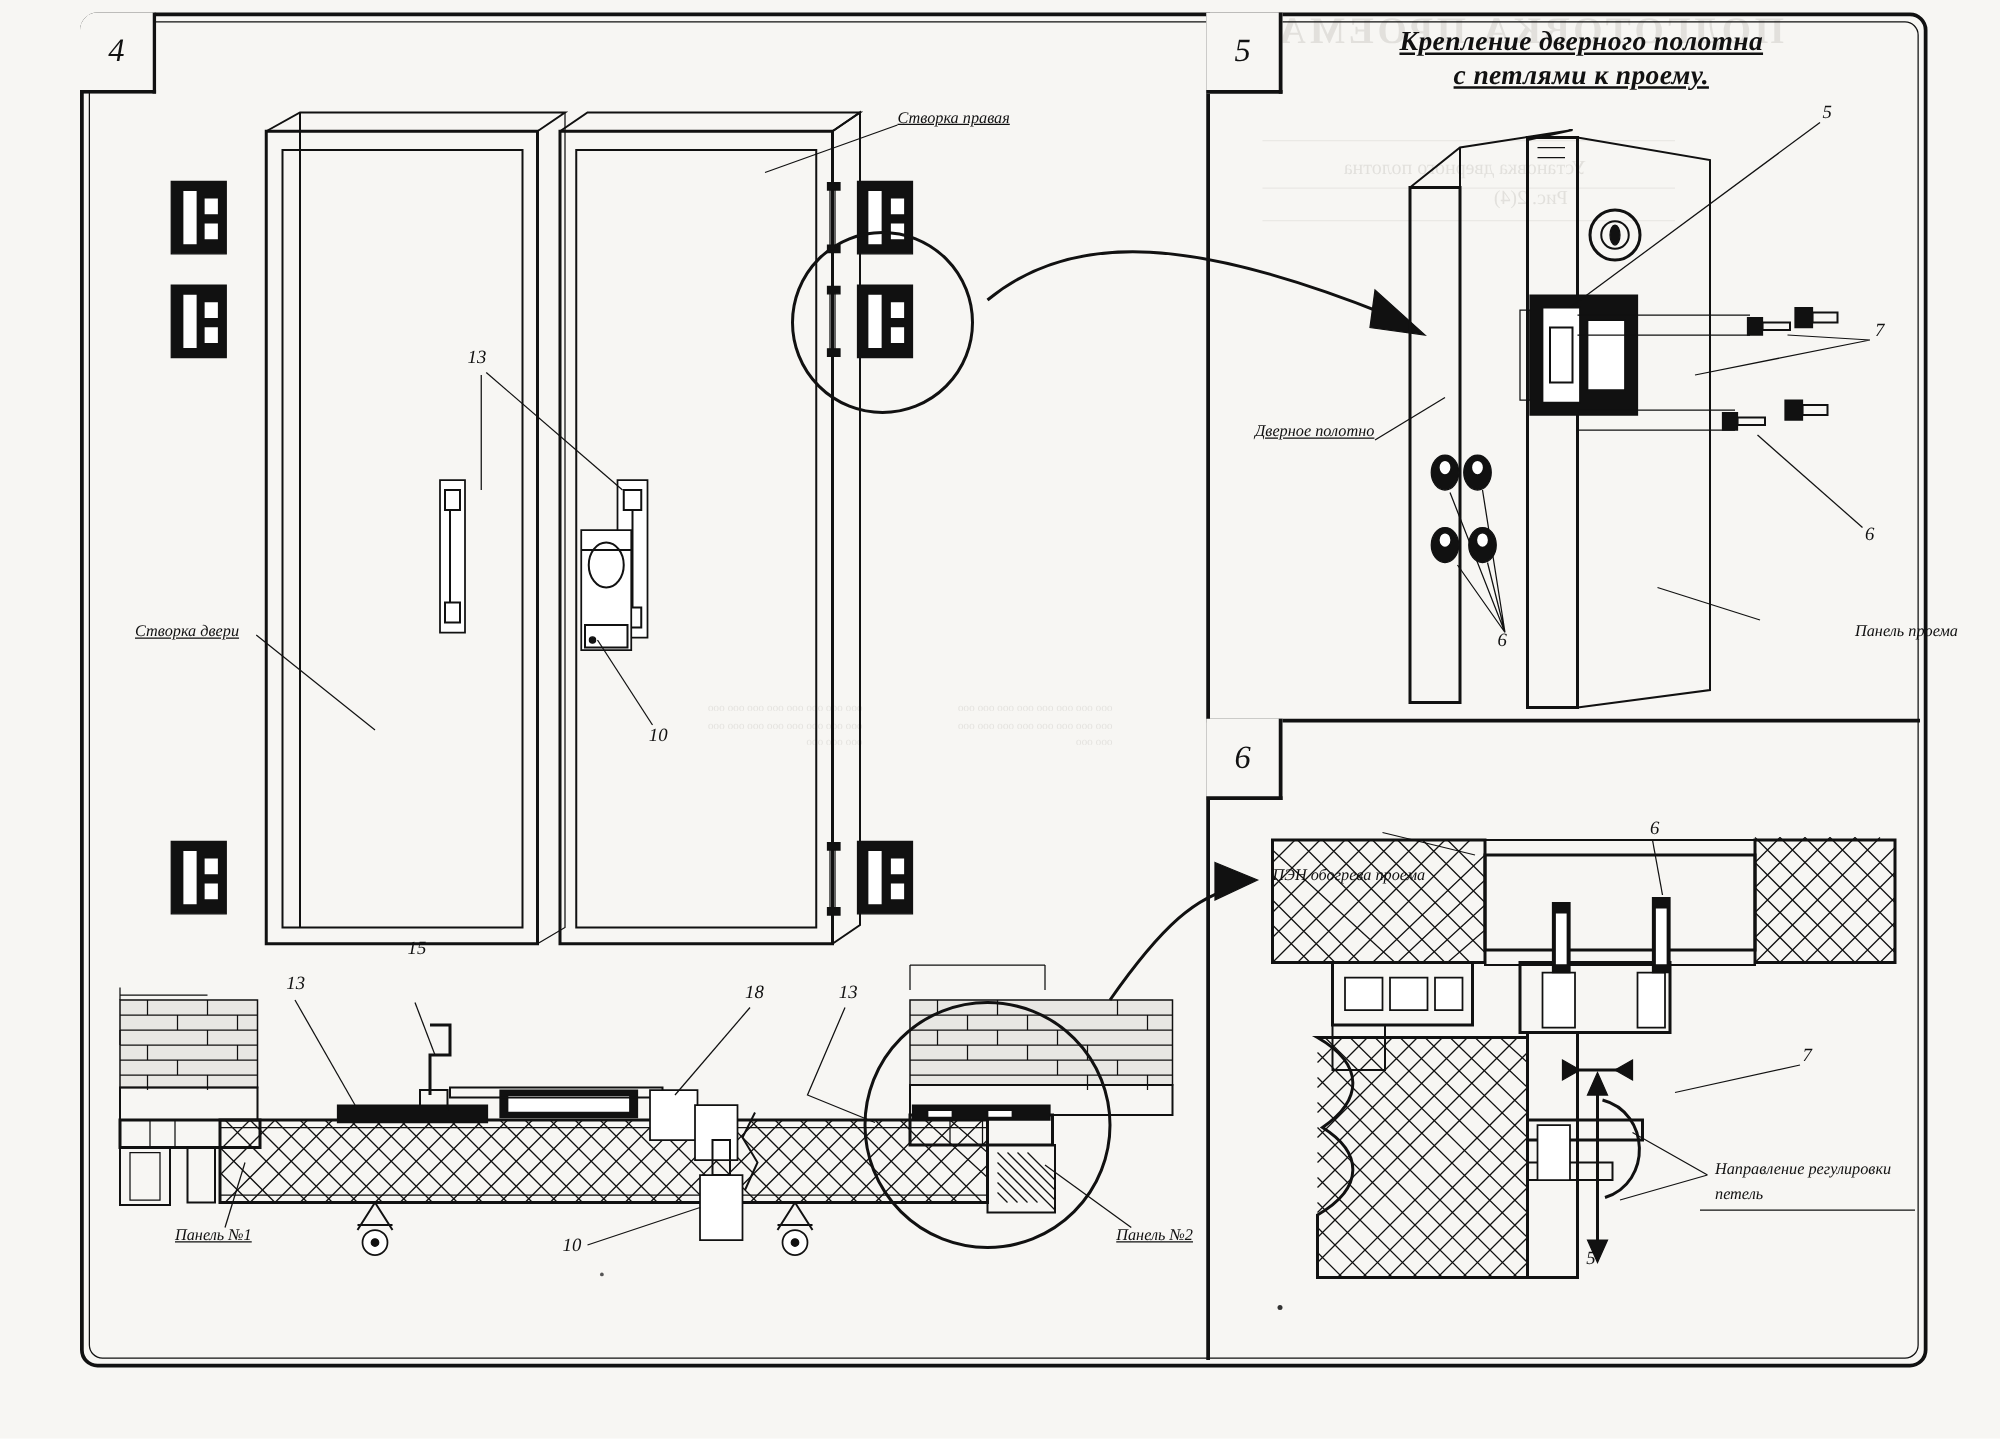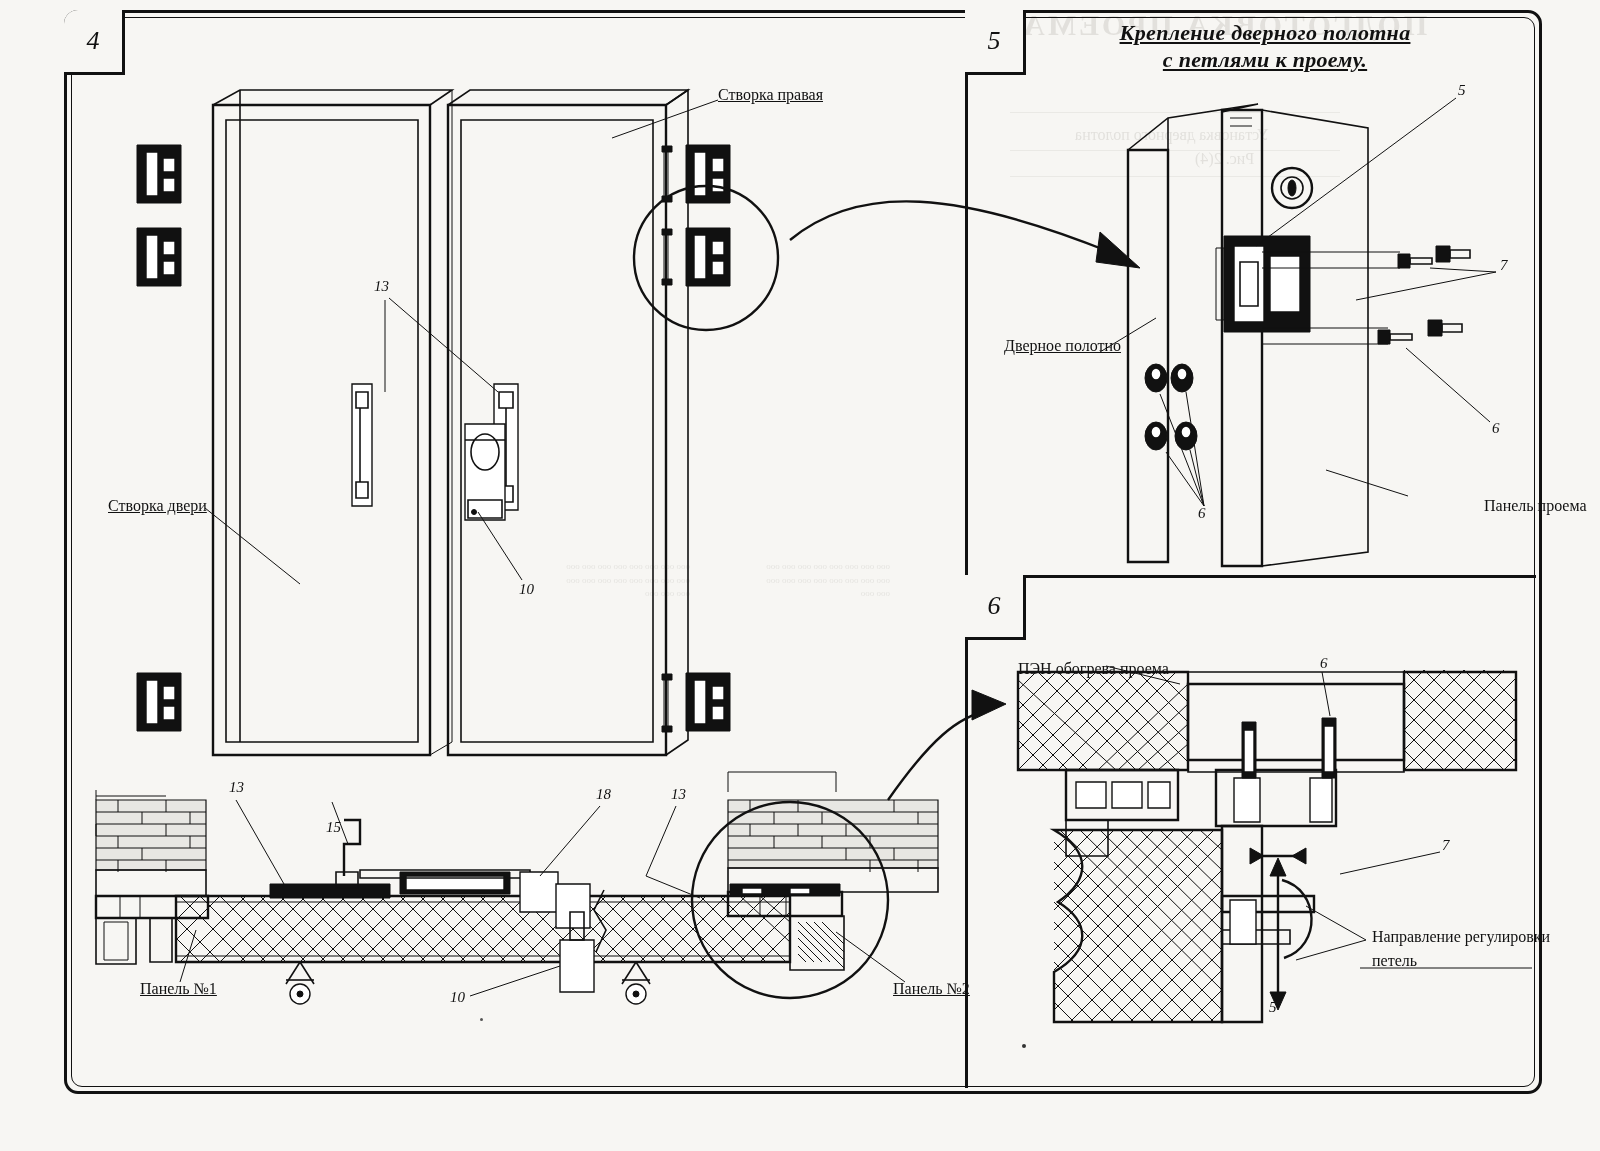--- a/index.html
+++ b/index.html
@@ -23,21 +23,21 @@
            font-size:26px;font-style:italic;font-family:"Liberation Serif",serif;}
   .stepbox.s4{left:64px;top:10px;width:58px;height:62px;border-top-left-radius:14px;border-left:none;border-top:none;}
   .stepbox.s5{left:965px;top:10px;width:58px;height:62px;border-top:none;border-left:none;}
   .stepbox.s6{left:965px;top:575px;width:58px;height:62px;border-top:none;border-left:none;}
 
   .title{position:absolute;text-align:center;font-style:italic;font-weight:700;font-size:22px;line-height:1.22;letter-spacing:.3px;}
   .t4{left:140px;top:24px;width:700px;}
   .t5{left:1030px;top:20px;width:470px;}
   .t6{left:1010px;top:586px;width:510px;}
 
-  .lbl{position:absolute;font-size:16px;white-space:nowrap;}
+  .lbl{position:absolute;font-style:italic;font-size:13px;white-space:nowrap;}
   .lbl.u{text-decoration:underline;}
   .num{position:absolute;font-style:italic;font-size:15px;}
 
   svg{position:absolute;left:0;top:0;width:1600px;height:1151px;overflow:visible;}
   .st{fill:none;stroke:#111;stroke-width:1.6;}
   .st2{fill:none;stroke:#111;stroke-width:2.4;}
   .thin{fill:none;stroke:#111;stroke-width:1;}
   .lead{fill:none;stroke:#111;stroke-width:1;}
   .fillk{fill:#111;stroke:#111;stroke-width:1;}
   .white{fill:#ffffff;stroke:#111;stroke-width:1.4;}
@@ -382,33 +382,33 @@
   </svg>
 
   <div class="lbl u" style="left:718px;top:86px;">Створка правая</div>
   <div class="lbl u" style="left:108px;top:497px;">Створка двери</div>
   <div class="lbl u" style="left:140px;top:980px;">Панель №1</div>
   <div class="lbl u" style="left:893px;top:980px;">Панель №2</div>
 
   <div class="num" style="left:374px;top:278px;">13</div>
   <div class="num" style="left:519px;top:581px;">10</div>
   <div class="num" style="left:229px;top:779px;">13</div>
-  <div class="num" style="left:326px;top:819px;text-align:right;">15</div>
+  <div class="num" style="left:326px;top:751px;text-align:right;">15</div>
   <div class="num" style="left:596px;top:786px;">18</div>
   <div class="num" style="left:671px;top:786px;">13</div>
   <div class="num" style="left:450px;top:989px;">10</div>
 
   <div class="lbl u" style="left:1004px;top:337px;">Дверное полотно</div>
   <div class="lbl" style="left:1484px;top:497px;">Панель проема</div>
   <div class="num" style="left:1458px;top:82px;">5</div>
   <div class="num" style="left:1500px;top:257px;">7</div>
   <div class="num" style="left:1492px;top:420px;">6</div>
   <div class="num" style="left:1198px;top:505px;">6</div>
 
-  <div class="lbl" style="left:1018px;top:660px;">ПЭН обогрева проема</div>
+  <div class="lbl" style="left:1018px;top:692px;">ПЭН обогрева проема</div>
   <div class="lbl" style="left:1372px;top:925px;white-space:pre-line;line-height:1.5;">Направление регулировки
 петель</div>
   <div class="num" style="left:1320px;top:655px;">6</div>
   <div class="num" style="left:1442px;top:837px;">7</div>
   <div class="num" style="left:1269px;top:999px;">5</div>
 
   <div style="position:absolute;left:1022px;top:1044px;width:4px;height:4px;background:#333;border-radius:50%;"></div>
   <div style="position:absolute;left:480px;top:1018px;width:3px;height:3px;background:#555;border-radius:50%;"></div>
 </div>
 

